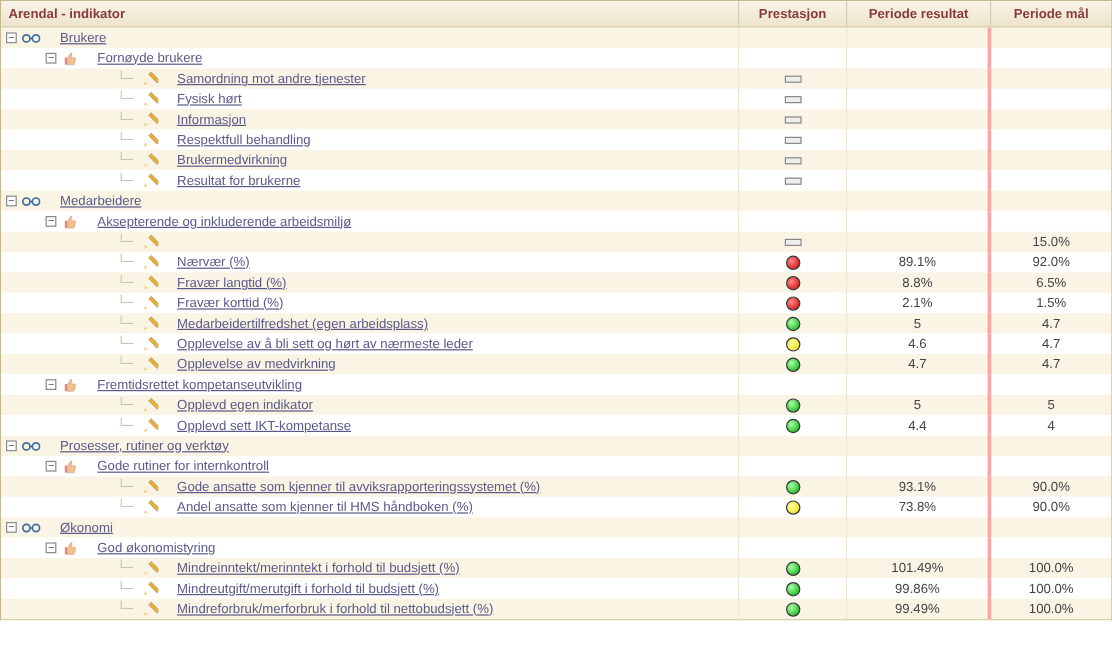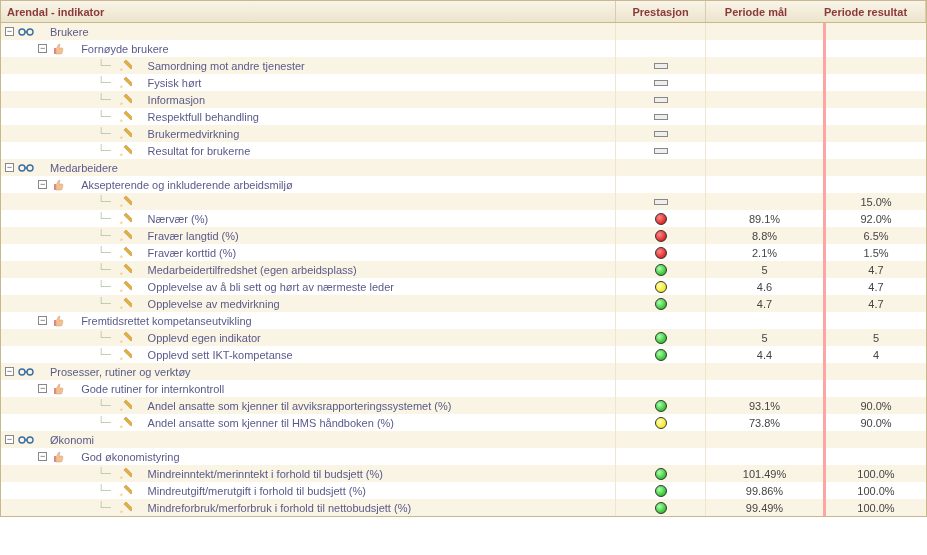--- a/index.html
+++ b/index.html
@@ -68,21 +68,21 @@
     color: #444;
   }
   .cell-goal {
     width: 100px;
     display: flex;
     justify-content: center;
     align-items: center;
     height: 100%;
     color: #444;
   }
-  .link-text { color: #5a5a8a; cursor: pointer; padding-left: 12px; }
+  .link-text { color: #5a5a8a; text-decoration: underline; cursor: pointer; padding-left: 12px; }
   .expander {
     width: 9px; height: 9px;
     border: 1px solid #888;
     display: inline-flex;
     align-items: center;
     justify-content: center;
     font-size: 9px;
     line-height: 1;
     color: #555;
     background: #fff;
@@ -115,22 +115,22 @@
     width: 14px; height: 6px; border: 1px solid #888; background: #eee;
   }
 </style>
 </head>
 <body>
 
 <div class="container">
   <div class="header-row">
     <div class="header-cell col-indicator">Arendal - indikator</div>
     <div class="header-cell col-prest">Prestasjon</div>
+    <div class="header-cell col-result">Periode resultat</div>
     <div class="header-cell col-goal">Periode mål</div>
-    <div class="header-cell col-result">Periode resultat</div>
   </div>
   <div id="rows">
       <div class="row odd">
         <div class="cell-indicator">
           <span class="expander">−</span>
           <span class="glasses-icon">
             <svg width="16" height="10" viewBox="0 0 16 10">
               <circle cx="4" cy="5" r="3" fill="none" stroke="#3a6ea5" stroke-width="1.4"></circle>
               <circle cx="12" cy="5" r="3" fill="none" stroke="#3a6ea5" stroke-width="1.4"></circle>
               <path d="M7 5 L9 5" stroke="#3a6ea5" stroke-width="1.4"></path>
@@ -494,21 +494,21 @@
       </div>
       <div class="row odd">
         <div class="cell-indicator">
           <span class="tree-line">&nbsp;&nbsp;&nbsp;&nbsp;&nbsp;&nbsp;&nbsp;&nbsp;&nbsp;&nbsp;&nbsp;&nbsp;&nbsp;&nbsp;└─&nbsp;</span>
           <span class="pencil-icon">
             <svg width="14" height="14" viewBox="0 0 14 14">
               <rect x="3" y="3" width="10" height="3" transform="rotate(45 8 8)" fill="#e8b030" stroke="#a87" stroke-width="0.5"></rect>
               <path d="M2 12 l1-3 2 2 z" fill="#f0d080"></path>
             </svg>
           </span>
-          <span class="link-text">Andel ansatte som kjenner til avviksrapporteringssystemet (%)</span>
+          <span class="link-text">Gode ansatte som kjenner til avviksrapporteringssystemet (%)</span>
         </div>
         <div class="cell-prest">
           <span class="perf-dot perf-green"></span>
         </div>
         <div class="cell-result">93.1%</div>
         <div class="cell-goal">90.0%</div>
       </div>
       <div class="row even">
         <div class="cell-indicator">
           <span class="tree-line">&nbsp;&nbsp;&nbsp;&nbsp;&nbsp;&nbsp;&nbsp;&nbsp;&nbsp;&nbsp;&nbsp;&nbsp;&nbsp;&nbsp;└─&nbsp;</span>

